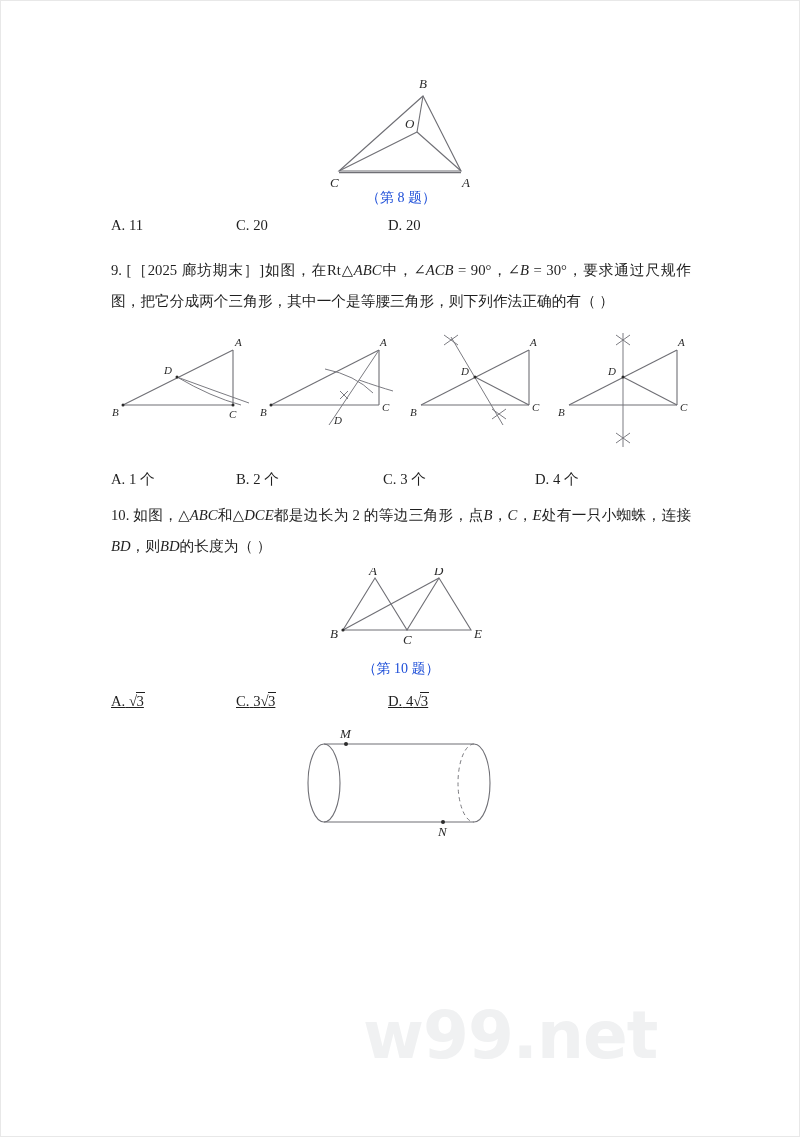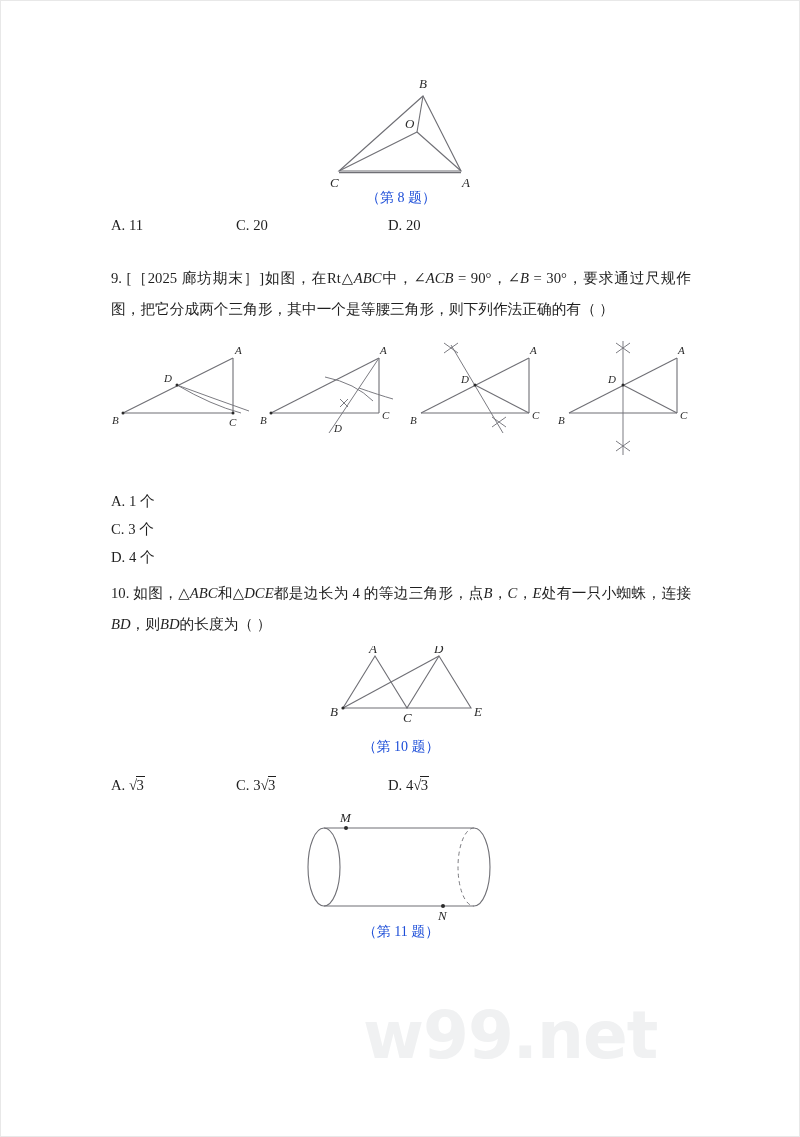--- a/index.html
+++ b/index.html
@@ -140,21 +140,21 @@
       <div class="opt opt-c">
         <span>C.</span>
         <span>20</span>
       </div>
       <div class="opt opt-d">
         <span>D.</span>
         <span>20</span>
       </div>
     </div>
 
-    <div class="qtext" style="margin-top:24px;">
+    <div class="qtext" style="margin-top:16px;">
       <span>9.</span>
       <span>[［2025 廊坊期末］]</span><span>如图，在Rt</span><span>△</span><span class="it">ABC</span><span>中，∠</span><span class="it">ACB</span><span> = 90°，∠</span><span class="it">B</span><span> = 30°，要求通过尺规作图，把它分成两个三角形，其中一个是等腰三角形，则下列作法正确的有（ ）</span>
     </div>
 
     <div class="figwrap" style="margin-top:8px;height:138px;">
       <svg width="580" height="138" viewBox="0 0 580 138">
 
         <g>
           <line class="stroke" x1="12" y1="80" x2="122" y2="80"></line>
           <line class="stroke" x1="12" y1="80" x2="122" y2="25"></line>
@@ -215,59 +215,63 @@
           <line class="stroke-thin" x1="519" y1="108" x2="505" y2="118"></line>
           <circle class="dot" cx="512" cy="52" r="1.5"></circle>
           <text class="lbl-sm" x="497" y="50">D</text>
           <text class="lbl-sm" x="567" y="21">A</text>
           <text class="lbl-sm" x="447" y="91">B</text>
           <text class="lbl-sm" x="569" y="86">C</text>
         </g>
       </svg>
     </div>
 
-    <div class="opts" style="margin-top:16px;flex-direction:column;">
+    <div class="opts" style="margin-top:2px;">
       <div class="opt opt-a">
         <span>A.</span>
         <span>1 个</span>
       </div>
+      <div class="opt opt-b">
+        <span>B.</span>
+        <span>2 个</span>
+      </div>
       <div class="opt opt-c">
         <span>C.</span>
         <span>3 个</span>
       </div>
       <div class="opt opt-d">
         <span>D.</span>
         <span>4 个</span>
       </div>
     </div>
 
     <div class="qtext" style="margin-top:7px;">
       <span>10.</span>
-      <span>如图，</span><span>△</span><span class="it">ABC</span><span>和</span><span>△</span><span class="it">DCE</span><span>都是边长为 4 的等边三角形，点</span><span class="it">B</span><span>，</span><span class="it">C</span><span>，</span><span class="it">E</span><span>处有一只小蜘蛛，连接</span><span class="it">BD</span><span>，则</span><span class="it">BD</span><span>的长度为（ ）</span>
+      <span>如图，</span><span>△</span><span class="it">ABC</span><span>和</span><span>△</span><span class="it">DCE</span><span>都是边长为 2 的等边三角形，点</span><span class="it">B</span><span>，</span><span class="it">C</span><span>，</span><span class="it">E</span><span>处有一只小蜘蛛，连接</span><span class="it">BD</span><span>，则</span><span class="it">BD</span><span>的长度为（ ）</span>
     </div>
 
     <div class="figwrap" style="margin-top:6px;height:78px;">
       <svg width="580" height="78" viewBox="0 0 580 78">
 
         <polygon class="stroke" points="232,62 296,62 264,10"></polygon>
 
         <polygon class="stroke" points="296,62 360,62 328,10"></polygon>
 
         <line class="stroke" x1="232" y1="62" x2="328" y2="10"></line>
         <circle class="dot" cx="232" cy="62" r="1.6"></circle>
         <text class="lbl" x="258" y="7">A</text>
         <text class="lbl" x="323" y="7">D</text>
         <text class="lbl" x="219" y="70">B</text>
         <text class="lbl" x="292" y="76">C</text>
         <text class="lbl" x="363" y="70">E</text>
       </svg>
     </div>
     <div class="fig-caption" style="margin-top:12px;">（第 10 题）</div>
 
-    <div class="opts" style="margin-top:13px;">
+    <div class="opts" style="margin-top:7px;text-decoration:underline;">
       <div class="opt opt-a">
         <span>A.</span>
         <span class="rad"><span></span><span>√</span><span class="bar">3</span></span>
       </div>
       <div class="opt opt-c">
         <span>C.</span>
         <span class="rad"><span>3</span><span>√</span><span class="bar">3</span></span>
       </div>
       <div class="opt opt-d">
         <span>D.</span>
@@ -285,16 +289,15 @@
         <path class="stroke" d="M 363 17 A 16 39 0 0 1 363 95"></path>
         <path class="dashed" d="M 363 17 A 16 39 0 0 0 363 95"></path>
 
         <circle class="dot" cx="235" cy="17" r="2"></circle>
         <text class="lbl" x="229" y="11">M</text>
 
         <circle class="dot" cx="332" cy="95" r="2"></circle>
         <text class="lbl" x="327" y="109">N</text>
       </svg>
     </div>
-    <div class="fig-caption" style="margin-top:-2px;">（第 11 题）</div>
 
   </div>
 </div>
 
 </body></html>

